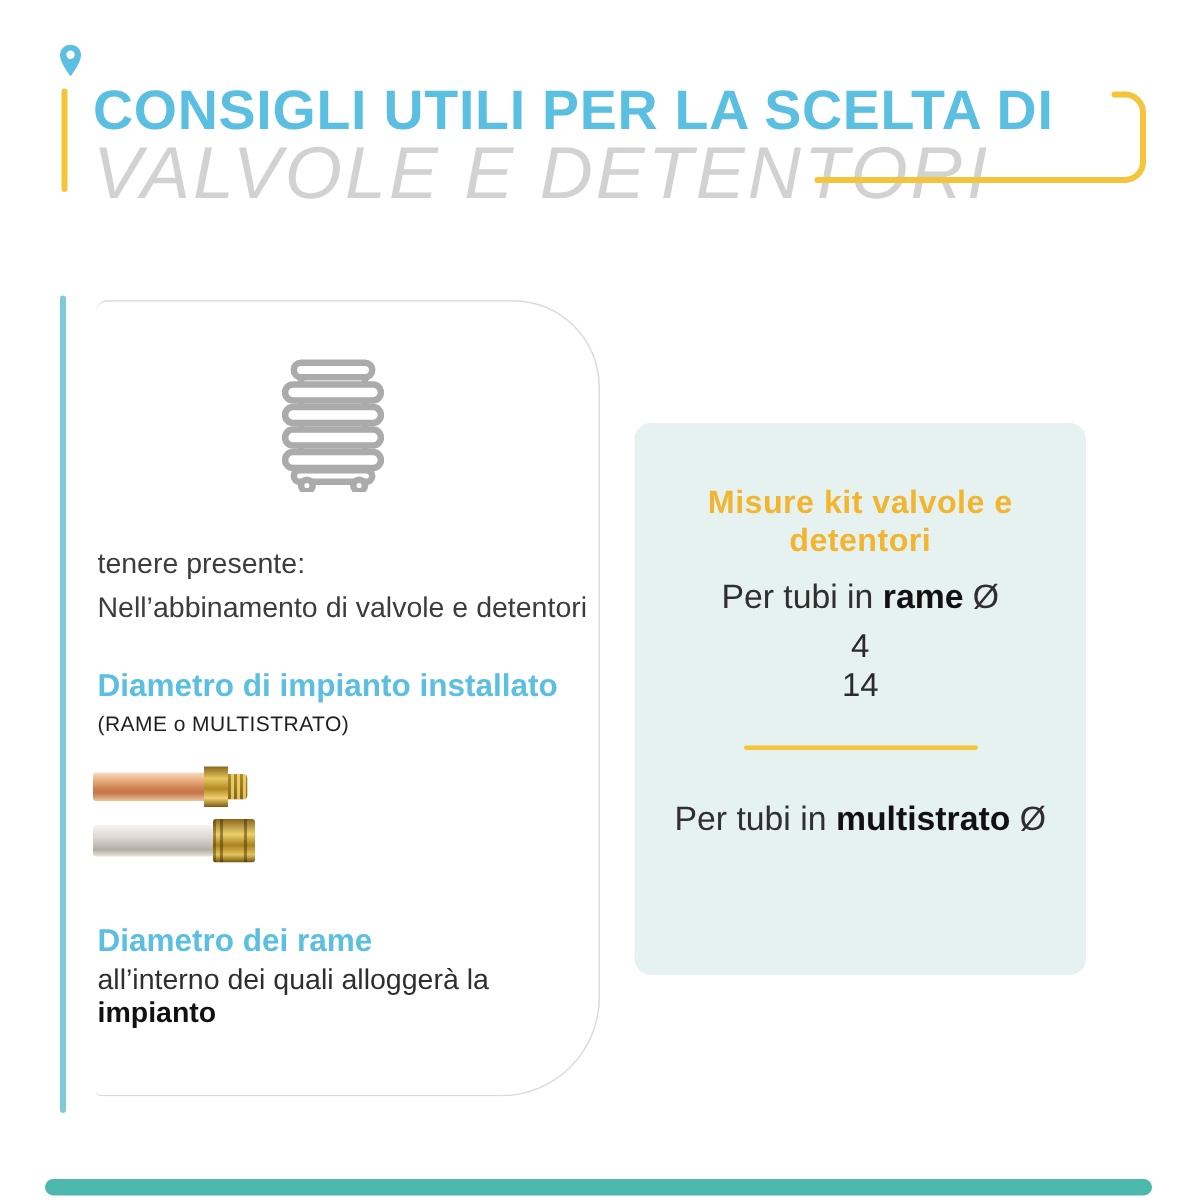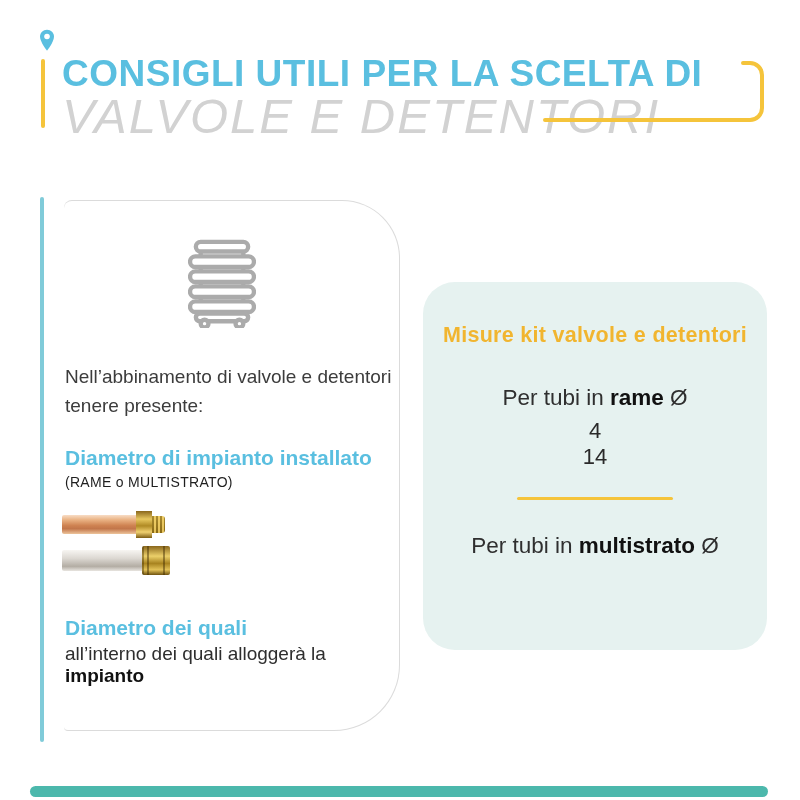--- a/index.html
+++ b/index.html
@@ -70,22 +70,22 @@
   .ml-fit {
     position:absolute; left:80px; top:0; width:28px; height:29px; border-radius:2px;
     background:linear-gradient(90deg, rgba(60,40,0,.40) 0 2px, rgba(255,255,255,0) 2px 5px,
                rgba(60,40,0,.45) 5px 7px, rgba(255,255,255,0) 7px 21px,
                rgba(60,40,0,.45) 21px 23px, rgba(255,255,255,0) 23px),
                linear-gradient(180deg,#8a671c,#ecd06a 35%,#a8831f 60%,#e3c258 82%,#6f5310);
   }
 
   
   .measures-card {
-    position:absolute; left:423px; top:282px; width:344px; height:368px;
-    background:#e6f2f0; border-radius:32px; text-align:center;
+    position:absolute; left:423px; top:282px; width:301px; height:368px;
+    background:#e6f2f0; border-radius:11px; text-align:center;
   }
   .measures-title {
     position:absolute; left:0; right:0; top:41px;
     font-size:21.5px; font-weight:bold; color:#f1b52f; letter-spacing:.3px;
   }
   .m-label { position:absolute; left:0; right:0; font-size:22.5px; color:#2f2f2f; }
   .m-label.l1 { top:103px; }
   .m-label.l2 { top:251px; }
   .m-sizes { position:absolute; left:0; right:0; font-size:22px; line-height:26px; color:#2a2a2a; }
   .m-sizes.s1 { top:136px; }
@@ -132,39 +132,39 @@
       <rect x="2" y="35.5" width="66" height="11" rx="5.5" fill="#ffffff"></rect>
       <rect x="2" y="51" width="66" height="11" rx="5.5" fill="#ffffff"></rect>
       <rect x="2" y="66.5" width="66" height="11" rx="5.5" fill="#ffffff"></rect>
       <rect x="8" y="79" width="54" height="8" rx="4" fill="#ffffff"></rect>
       <circle cx="17" cy="89.5" r="4" fill="#ffffff"></circle>
       <circle cx="53" cy="89.5" r="4" fill="#ffffff"></circle>
     </svg>
   </span>
 
   <div class="intro">
+    <div>tenere presente:</div>
     <div>Nell’abbinamento di valvole e detentori</div>
-    <div>tenere presente:</div>
   </div>
 
   <div class="sec-title t1">Diametro di impianto installato</div>
   <div class="sec-sub">(RAME o MULTISTRATO)</div>
 
   <div class="pipe copper">
     <div class="cu-tube"></div>
     <div class="cu-nut"></div>
     <div class="cu-male"></div>
   </div>
 
   <div class="pipe multi">
     <div class="ml-tube"></div>
     <div class="ml-fit"></div>
   </div>
 
-  <div class="sec-title t2">Diametro dei quali</div>
+  <div class="sec-title t2">Diametro dei rame</div>
   <div class="sec-text">
     <span>all’interno dei quali alloggerà la </span><span class="b">impianto</span>
   </div>
 </div>
 
 <div class="measures-card">
   <div class="measures-title">Misure kit valvole e detentori</div>
 
   <div class="m-label l1">
     <span>Per tubi in </span><span class="b">rame</span><span> Ø</span>

